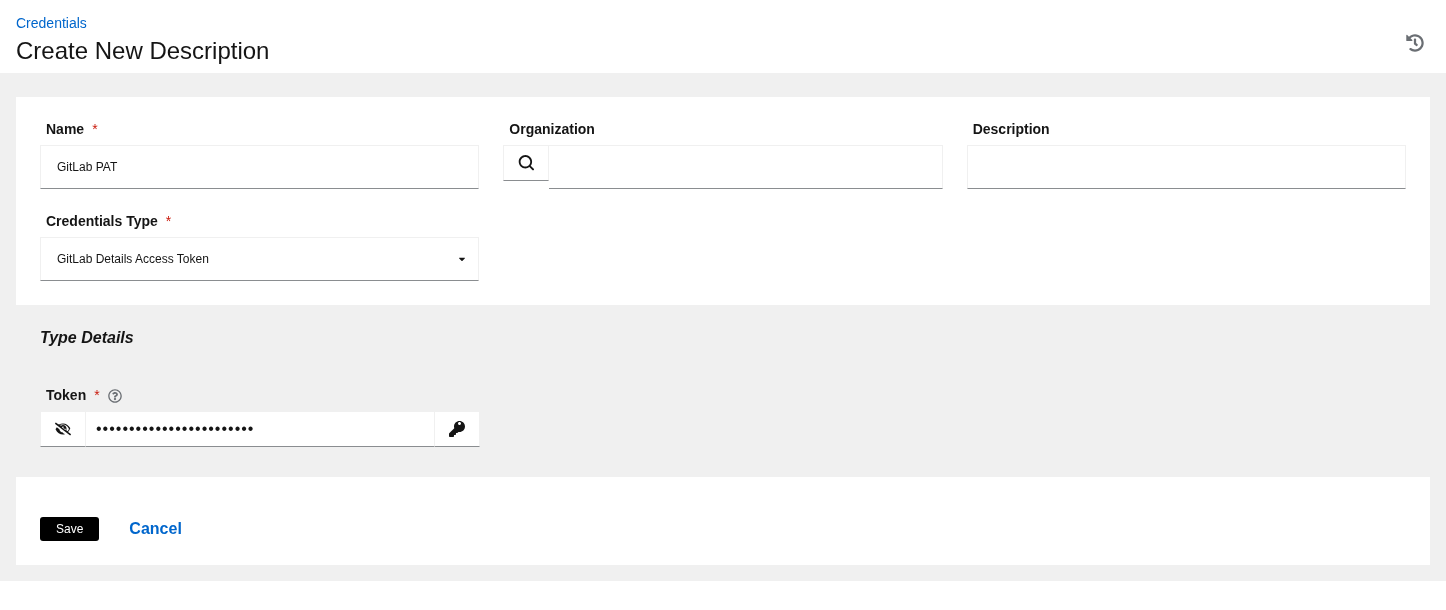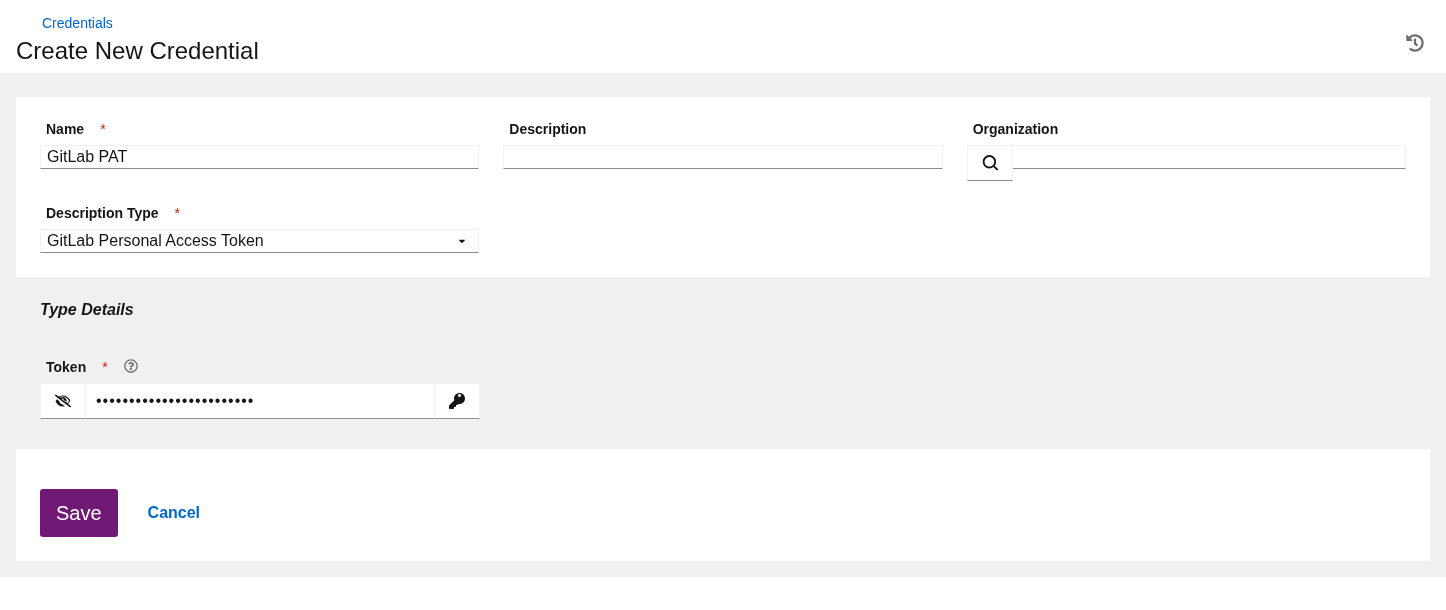--- a/index.html
+++ b/index.html
@@ -16,21 +16,20 @@
     display: flex;
     justify-content: space-between;
     align-items: flex-start;
   }
   .breadcrumb-link {
     color: #0066cc;
     font-size: 14px;
     text-decoration: none;
     display: inline-block;
     margin-bottom: 6px;
-    margin-left: 26px;
   }
   .page-title {
     font-size: 24px;
     font-weight: 500;
     margin: 0;
     color: #151515;
   }
   .history-btn {
     background: none;
     border: none;
@@ -55,38 +54,38 @@
     row-gap: 24px;
   }
   .form-group { display: flex; flex-direction: column; }
   .form-group.span-1 { grid-column: span 1; }
   .label {
     font-size: 14px;
     font-weight: 600;
     color: #151515;
     margin-bottom: 8px;
     display: flex;
-    align-items: flex-start;
-    gap: 16px;
+    align-items: flex-end;
+    gap: 8px;
     padding-left: 6px;
   }
   .req { color: #c9190b; font-size: 14px; font-weight: 400; }
   .help-btn {
     background: none; border: none; padding: 0; cursor: pointer;
     color: #6a6e73; display: inline-flex; align-items: center;
   }
   .help-btn svg { width: 14px; height: 14px; }
   .text-input, .select-input {
     width: 100%;
-    height: 24px;
+    height: 44px;
     border: 1px solid #f0f0f0;
     border-bottom: 1px solid #8a8d90;
     background: #fff;
-    font-size: 16px;
-    padding: 0 6px;
+    font-size: 12px;
+    padding: 0 16px;
     color: #151515;
     outline: none;
   }
   .text-input::placeholder { color: #6a6e73; }
   .input-group {
     display: flex;
     width: 100%;
   }
   .ig-addon {
     height: 36px;
@@ -146,46 +145,46 @@
     letter-spacing: 1px;
   }
   .footer {
     padding: 40px 24px 24px 24px;
     display: flex;
     align-items: center;
     gap: 30px;
     background: #fff;
   }
   .btn-primary {
-    background: #701a75;
+    background: #000000;
     color: #fff;
     border: none;
-    font-size: 20px;
-    height: 48px;
+    font-size: 12px;
+    height: 24px;
     padding: 0 16px;
     cursor: pointer;
     border-radius: 3px;
   }
   .btn-link {
     background: none;
     border: none;
     color: #0066cc;
     font-size: 16px;
     cursor: pointer;
     padding: 0;
     font-weight: bold;
   }
 </style>
 </head>
 <body>
 
 <div class="page-header">
   <div>
     <a href="#" class="breadcrumb-link">Credentials</a>
-    <h1 class="page-title">Create New Credential</h1>
+    <h1 class="page-title">Create New Description</h1>
   </div>
   <button class="history-btn" aria-label="History">
     <svg viewBox="0 0 512 512" fill="currentColor">
         <path d="M504 255.5c.3 136.6-111.2 248.4-247.8 248.5-59 0-113.2-20.5-155.8-54.9-11.1-8.9-11.9-25.5-1.8-35.6l11.3-11.3c8.6-8.6 22.4-9.6 31.9-2C173.1 425.1 212.8 440 256 440c101.7 0 184-82.3 184-184S357.7 72 256 72c-48.8 0-93.1 19-126.1 49.9l50.8 50.8c10.1 10.1 2.9 27.3-11.3 27.3H24c-8.8 0-16-7.2-16-16V38.6c0-14.3 17.2-21.4 27.3-11.3l49.4 49.4C129.2 34.1 189.6 8 256 8c136.8 0 247.7 110.8 248 247.5zM323.1 334.3l9.8-12.6c8.1-10.5 6.3-25.5-4.2-33.7L288 257V152c0-13.3-10.7-24-24-24h-16c-13.3 0-24 10.7-24 24v126.2c0 7.4 3.4 14.3 9.2 18.9l56.2 43.7c10.5 8.1 25.5 6.2 33.7-4.3z"></path>
       </svg>
   </button>
 </div>
 
 <div class="body-wrap">
   <div class="card">
@@ -195,46 +194,46 @@
       <div class="form-group span-1">
         <label class="label">
           <span>Name</span>
           <span class="req">*</span>
         </label>
         <input type="text" class="text-input" value="GitLab PAT" style="">
       </div>
 
       <div class="form-group span-1">
         <label class="label">
-          <span>Description</span>
-        </label>
-        <input type="text" class="text-input" value="" style="">
-      </div>
-
-      <div class="form-group span-1">
-        <label class="label">
           <span>Organization</span>
         </label>
         <div class="input-group">
           <button class="ig-addon" aria-label="Search organization">
             <svg viewBox="0 0 512 512">
                 <path d="M505 442.7L405.3 343c28.4-34.9 45.5-79.4 45.5-128C450.8 96.5 354.3 0 236.9 0S23 96.5 23 215s96.5 215 213.9 215c48.6 0 93.1-17.1 128-45.5l99.7 99.7c4.5 4.5 10.6 7 17 7s12.5-2.5 17-7l6.4-6.4c9.4-9.4 9.4-24.6 0-34.1zM236.9 370c-85.5 0-155-69.5-155-155s69.5-155 155-155 155 69.5 155 155-69.5 155-155 155z"></path>
               </svg>
           </button>
           <input type="text" class="text-input" value="" style="">
         </div>
       </div>
 
       <div class="form-group span-1">
         <label class="label">
-          <span>Description Type</span>
+          <span>Description</span>
+        </label>
+        <input type="text" class="text-input" value="" style="">
+      </div>
+
+      <div class="form-group span-1">
+        <label class="label">
+          <span>Credentials Type</span>
           <span class="req">*</span>
         </label>
         <div class="select-wrap">
-          <button type="button" class="select-input" style="text-align:left;">GitLab Personal Access Token</button>
+          <button type="button" class="select-input" style="text-align:left;">GitLab Details Access Token</button>
           <span class="select-caret">
             <svg viewBox="0 0 320 512" fill="currentColor">
                 <path d="M31.3 192h257.3c17.8 0 26.7 21.5 14.1 34.1L174.1 354.8c-7.8 7.8-20.5 7.8-28.3 0L17.2 226.1C4.6 213.5 13.5 192 31.3 192z"></path>
               </svg>
           </span>
         </div>
       </div>
     </div>
 
     <div class="type-details">

